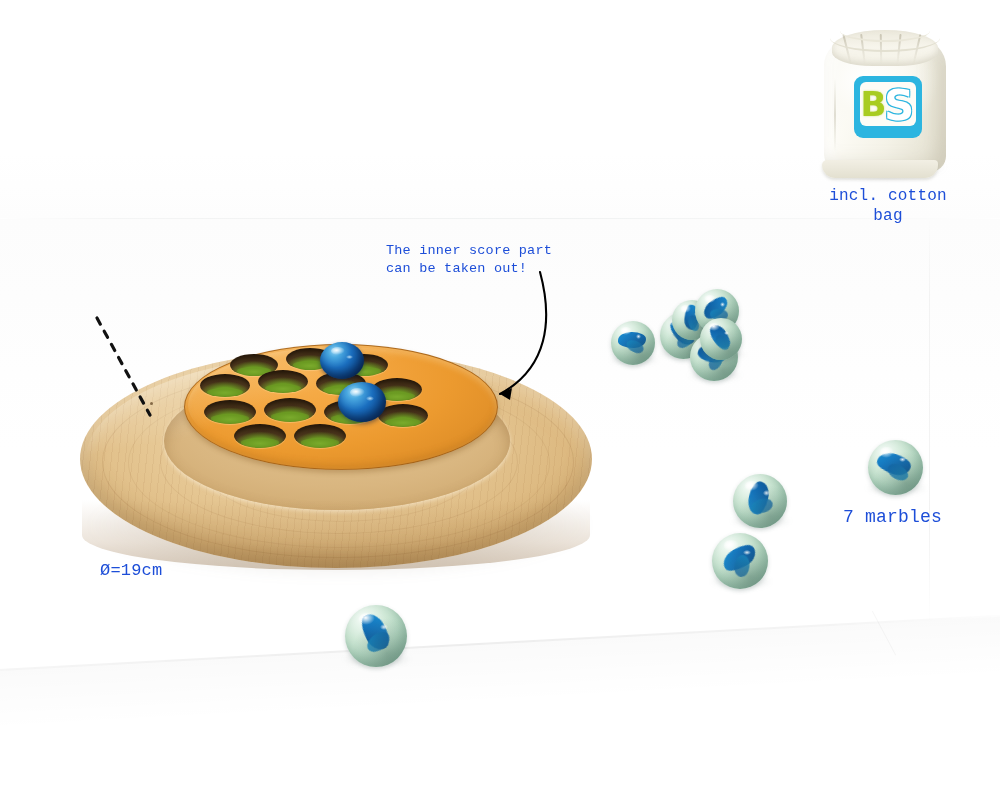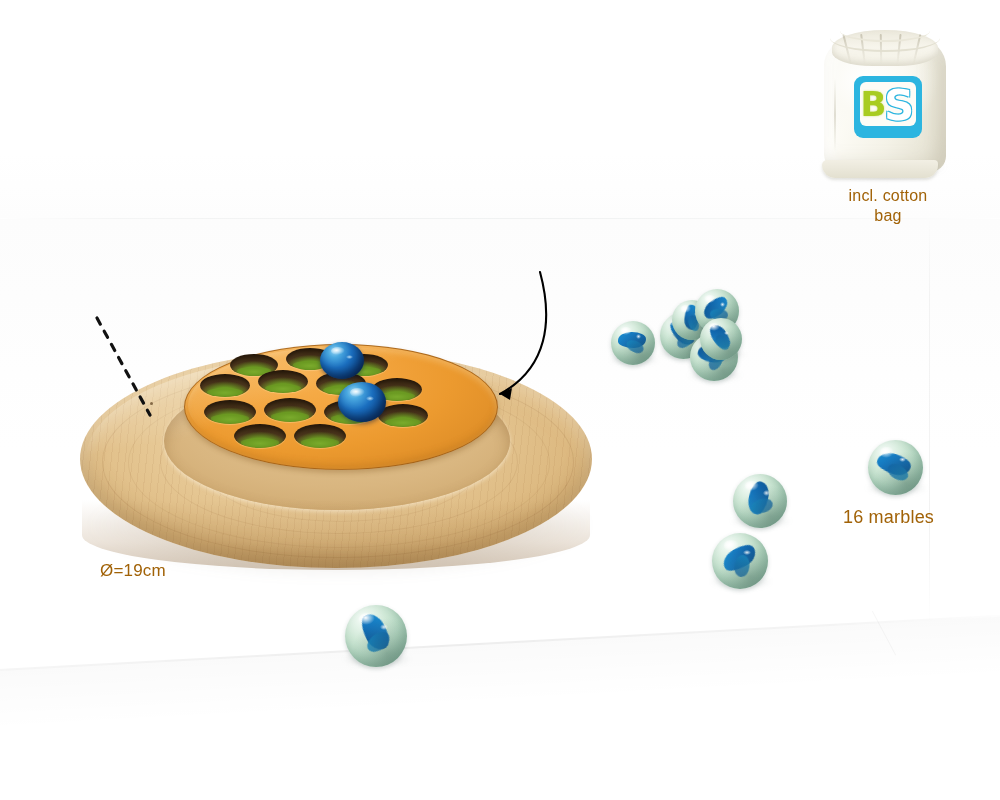--- a/index.html
+++ b/index.html
@@ -254,22 +254,22 @@
   .logo-s{
     position:absolute;left:28px;top:8px;width:34px;height:44px;
     font-family:"DejaVu Sans", sans-serif;font-weight:bold;font-size:42px;line-height:44px;
     color:#ffffff;text-align:center;
     text-shadow:0 0 1px #2cb5e0, 1px 1px 0 #2cb5e0, -1px 1px 0 #2cb5e0, 1px -1px 0 #2cb5e0, -1px -1px 0 #2cb5e0;
   }
 
   
   .caption{
     position:absolute;
-    font-family:Liberation Sans, sans-serif;
-    color:#a16207;
+    font-family:Liberation Mono, monospace;
+    color:#1d4ed8;
     letter-spacing:.2px;
     white-space:pre-line;
   }
   .cap-bag{left:823px;top:186px;width:130px;text-align:center;font-size:16px;line-height:20px;}
   .cap-target{left:38px;top:260px;width:140px;font-size:18px;line-height:24px;}
   .cap-inner{left:386px;top:242px;width:170px;font-size:13.5px;line-height:18px;}
   .cap-diam{left:100px;top:560px;font-size:17px;line-height:22px;}
   .cap-marbles{left:843px;top:506px;font-size:18px;line-height:22px;}
 
   .anno-svg{position:absolute;left:0;top:0;width:1000px;height:800px;pointer-events:none;}
@@ -440,18 +440,20 @@
   </div>
 
   <svg class="anno-svg" viewBox="0 0 1000 800">
 
     <path d="M 97 318 L 150 415" stroke="#111" stroke-width="3.2" fill="none" stroke-dasharray="7 8" stroke-linecap="round"></path>
 
     <path d="M 540 272 C 553 320, 548 368, 500 394" stroke="#000" stroke-width="2.1" fill="none" stroke-linecap="round"></path>
     <polygon points="500,394 512,388 510,400" fill="#000"></polygon>
   </svg>
 
+  <div class="caption cap-inner">The inner score part
+can be taken out!</div>
   <div class="caption cap-diam">Ø=19cm</div>
-  <div class="caption cap-marbles">16 marbles</div>
+  <div class="caption cap-marbles">7 marbles</div>
   <div class="caption cap-bag">incl. cotton
 bag</div>
 
 </div>
 
 </body></html>

